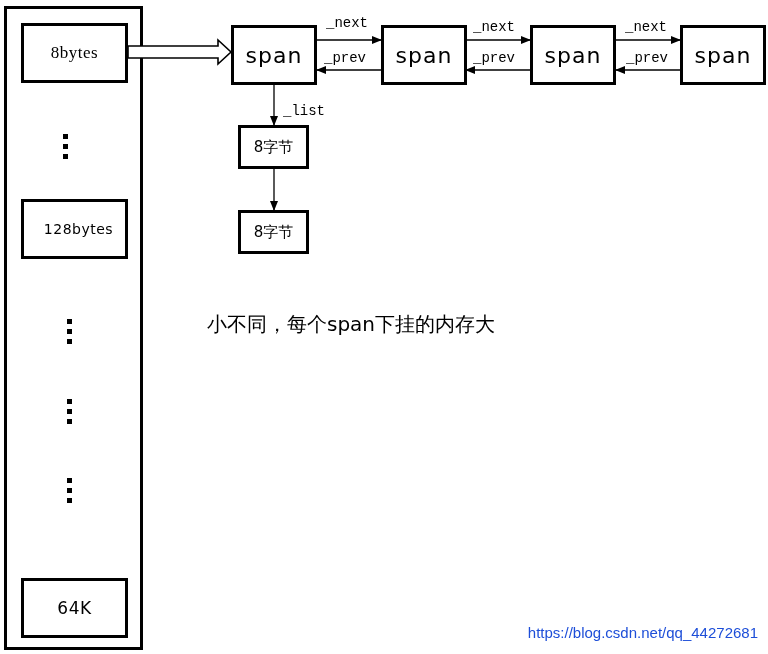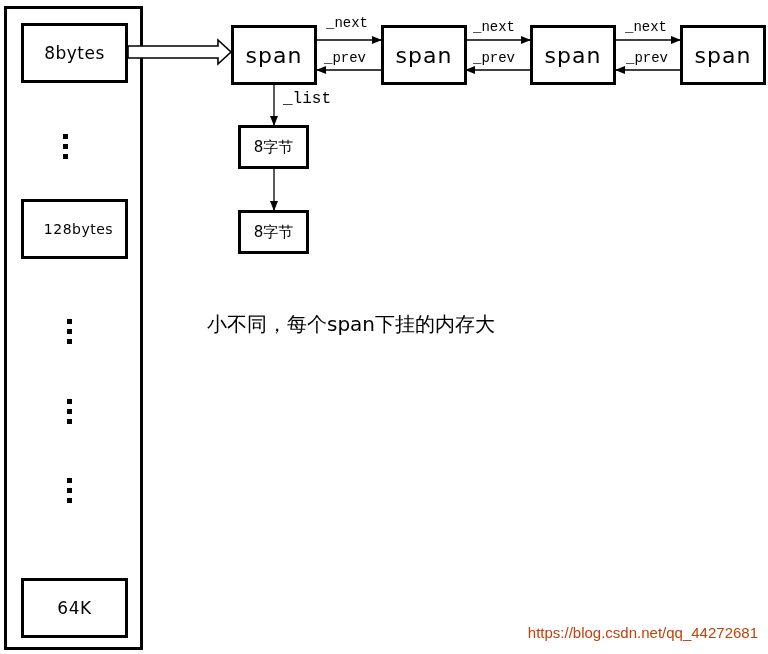--- a/index.html
+++ b/index.html
@@ -10,30 +10,30 @@
   .outer { left: 4px; top: 6px; width: 139px; height: 644px; border: 3px solid #000; box-sizing: border-box; position: absolute; }
   .cls-label { font-size: 17px; letter-spacing: 0.5px; }
   .cls-label.small { font-size: 14px; }
   .span-label { font-size: 22px; letter-spacing: 1px; }
   .obj-label { font-size: 15px; }
   .dots { position: absolute; width: 6px; }
   .dot { width: 5px; height: 5px; background: #000; margin-bottom: 5px; }
   .edge-label { position: absolute; font-size: 14px; font-family: Liberation Mono, monospace; }
   .note { position: absolute; left: 207px; top: 310px; font-size: 20px; line-height: 29px;
           font-family: "DejaVu Sans", sans-serif; width: 440px; }
-  .watermark { position: absolute; right: 10px; top: 624px; font-size: 15px; color: #c2410c;
+  .watermark { position: absolute; right: 10px; top: 624px; font-size: 15px; color: #1d4ed8;
                font-family: "Liberation Sans", sans-serif; }
   svg.lines { position: absolute; left: 0; top: 0; }
 </style>
 </head>
 <body>
 
 <div class="outer"></div>
 
-<div class="box" style="left:21px;top:23px;width:107px;height:60px;">
+<div class="box" style="left:21px;top:23px;width:107px;height:60px;font-family:Liberation Serif, serif;">
   <span class="cls-label">8bytes</span>
 </div>
 <div class="box" style="left:21px;top:199px;width:107px;height:60px;padding-left:8px;">
   <span class="cls-label small">128bytes</span>
 </div>
 <div class="box" style="left:21px;top:578px;width:107px;height:60px;align-items:center;">
   <span class="cls-label">64K</span>
 </div>
 
 <div class="dots" style="left:63px;top:134px;">
@@ -90,21 +90,21 @@
 <div class="box" style="left:680px;top:25px;width:86px;height:60px;">
   <span class="span-label">span</span>
 </div>
 
 <span class="edge-label" style="left:326px;top:15px;">_next</span>
 <span class="edge-label" style="left:473px;top:19px;">_next</span>
 <span class="edge-label" style="left:625px;top:19px;">_next</span>
 <span class="edge-label" style="left:324px;top:50px;">_prev</span>
 <span class="edge-label" style="left:473px;top:50px;">_prev</span>
 <span class="edge-label" style="left:626px;top:50px;">_prev</span>
-<span class="edge-label" style="left:283px;top:90px;font-size:16px;">_list</span>
+<span class="edge-label" style="left:283px;top:103px;font-size:14px;">_list</span>
 
 <div class="box" style="left:238px;top:125px;width:71px;height:44px;">
   <span class="obj-label">8字节</span>
 </div>
 <div class="box" style="left:238px;top:210px;width:71px;height:44px;">
   <span class="obj-label">8字节</span>
 </div>
 
 <div class="note">
   <div>小不同，每个span下挂的内存大</div>

